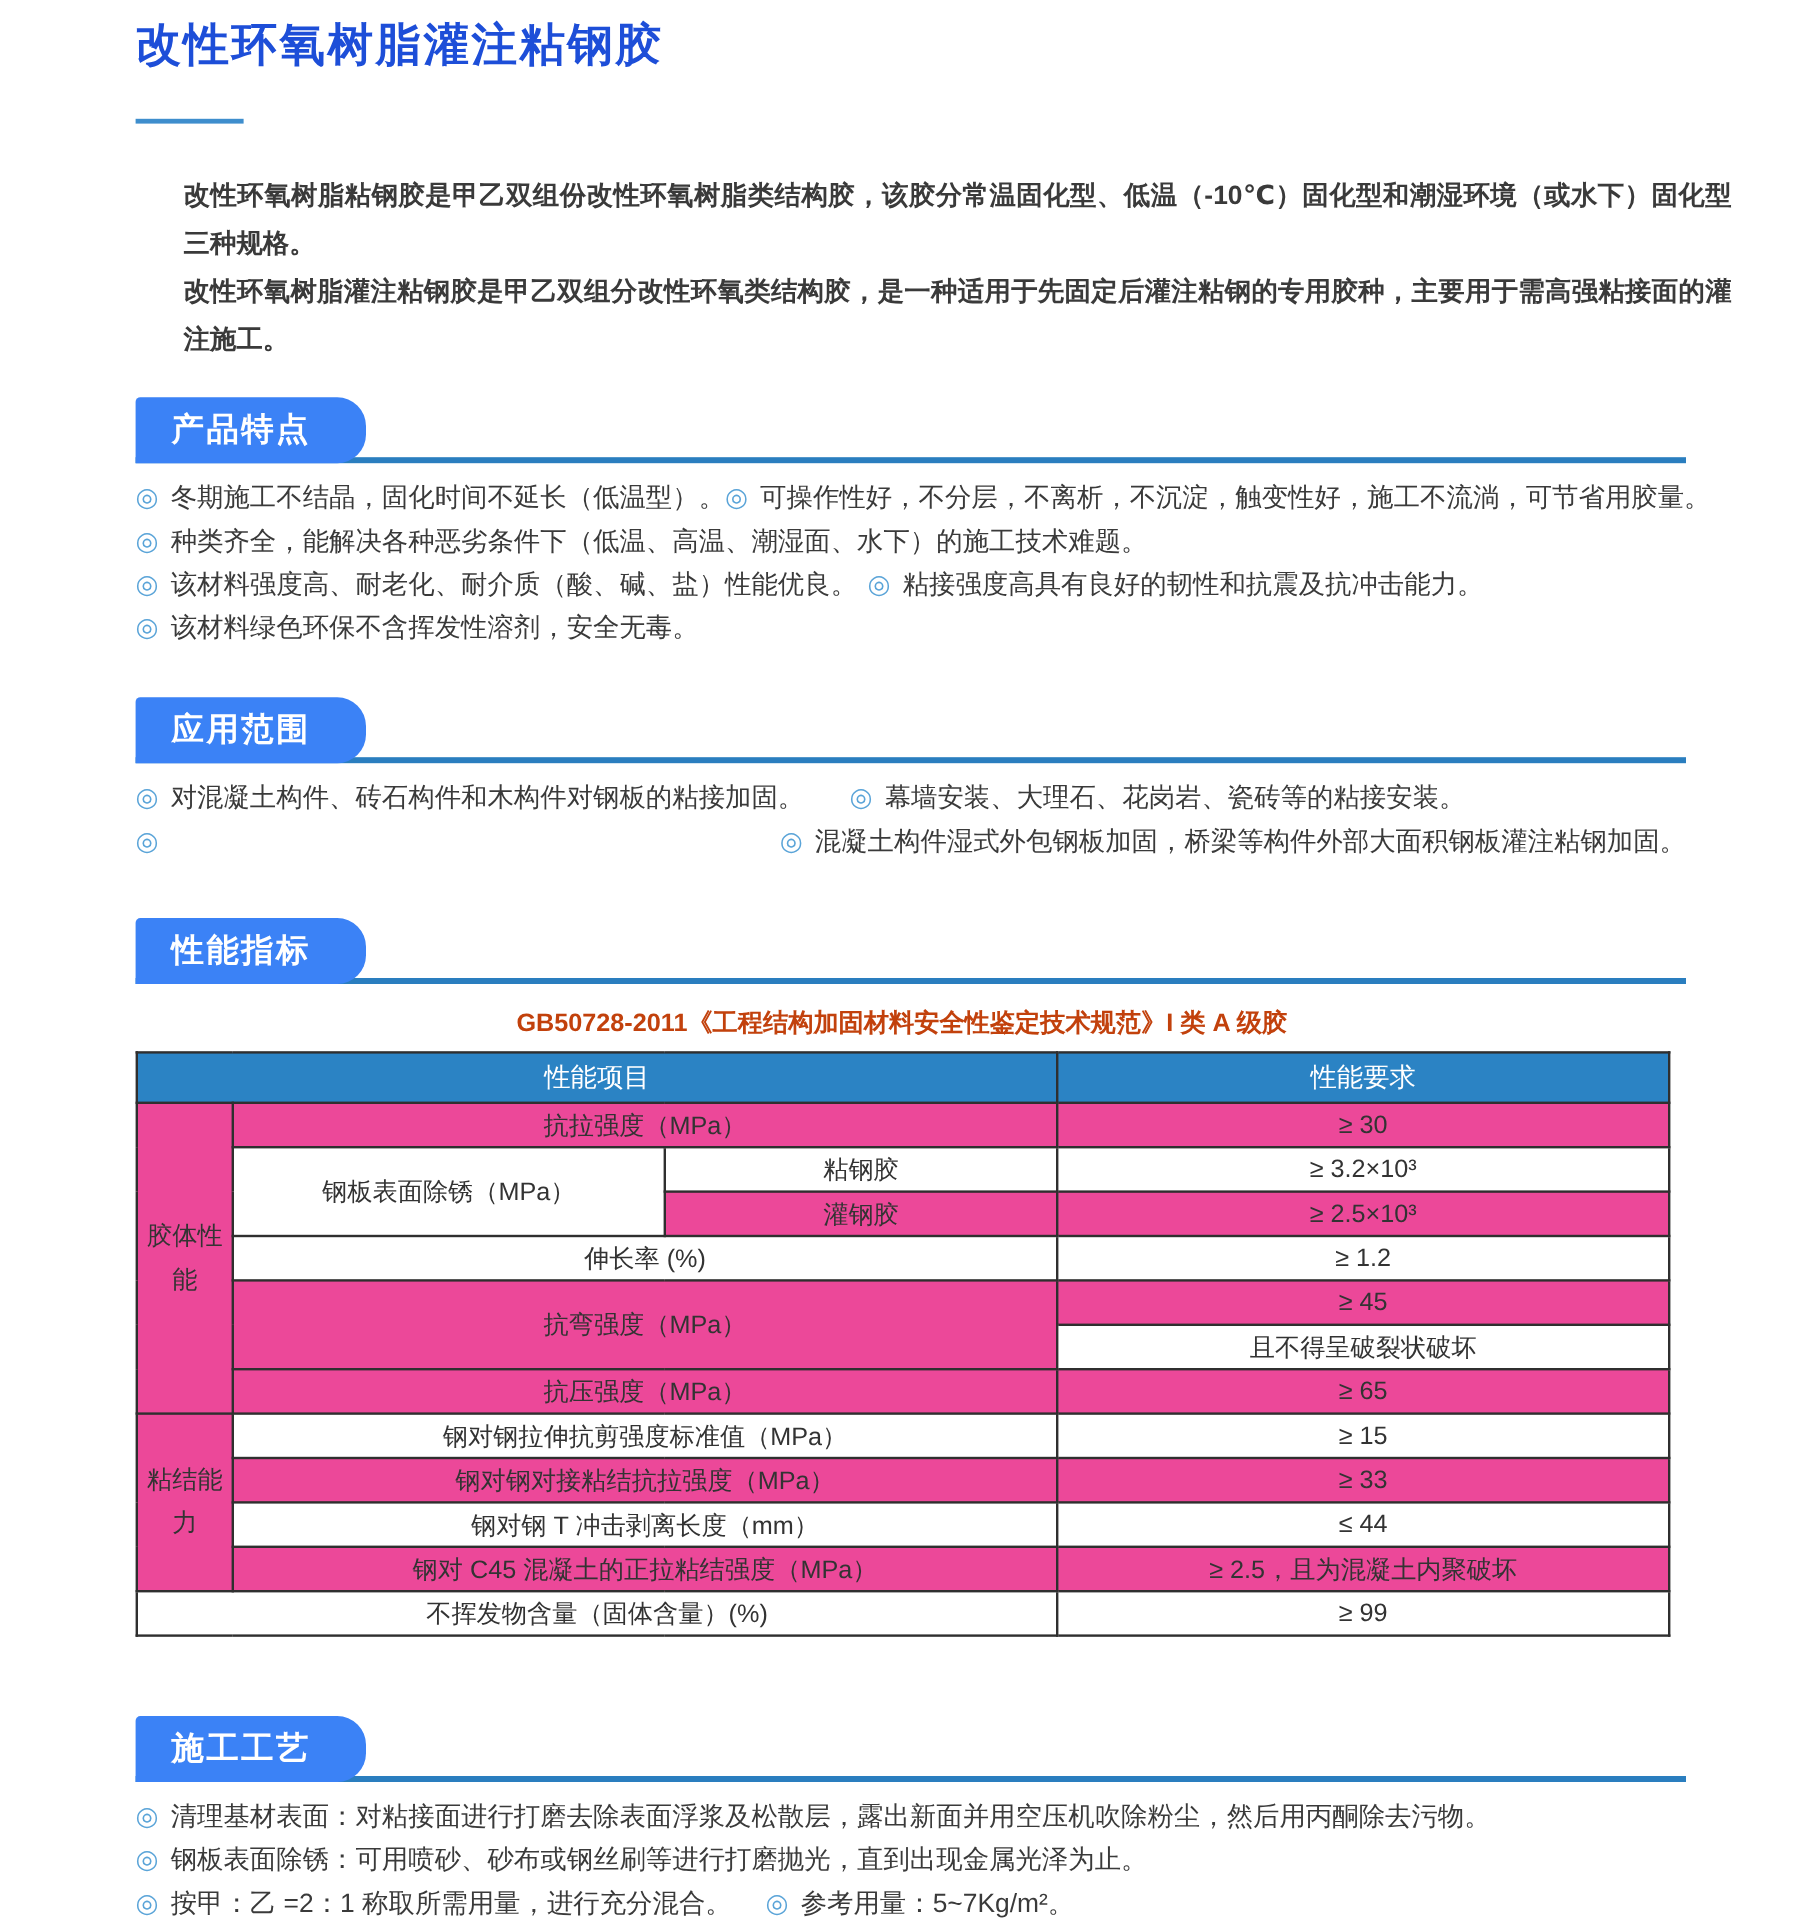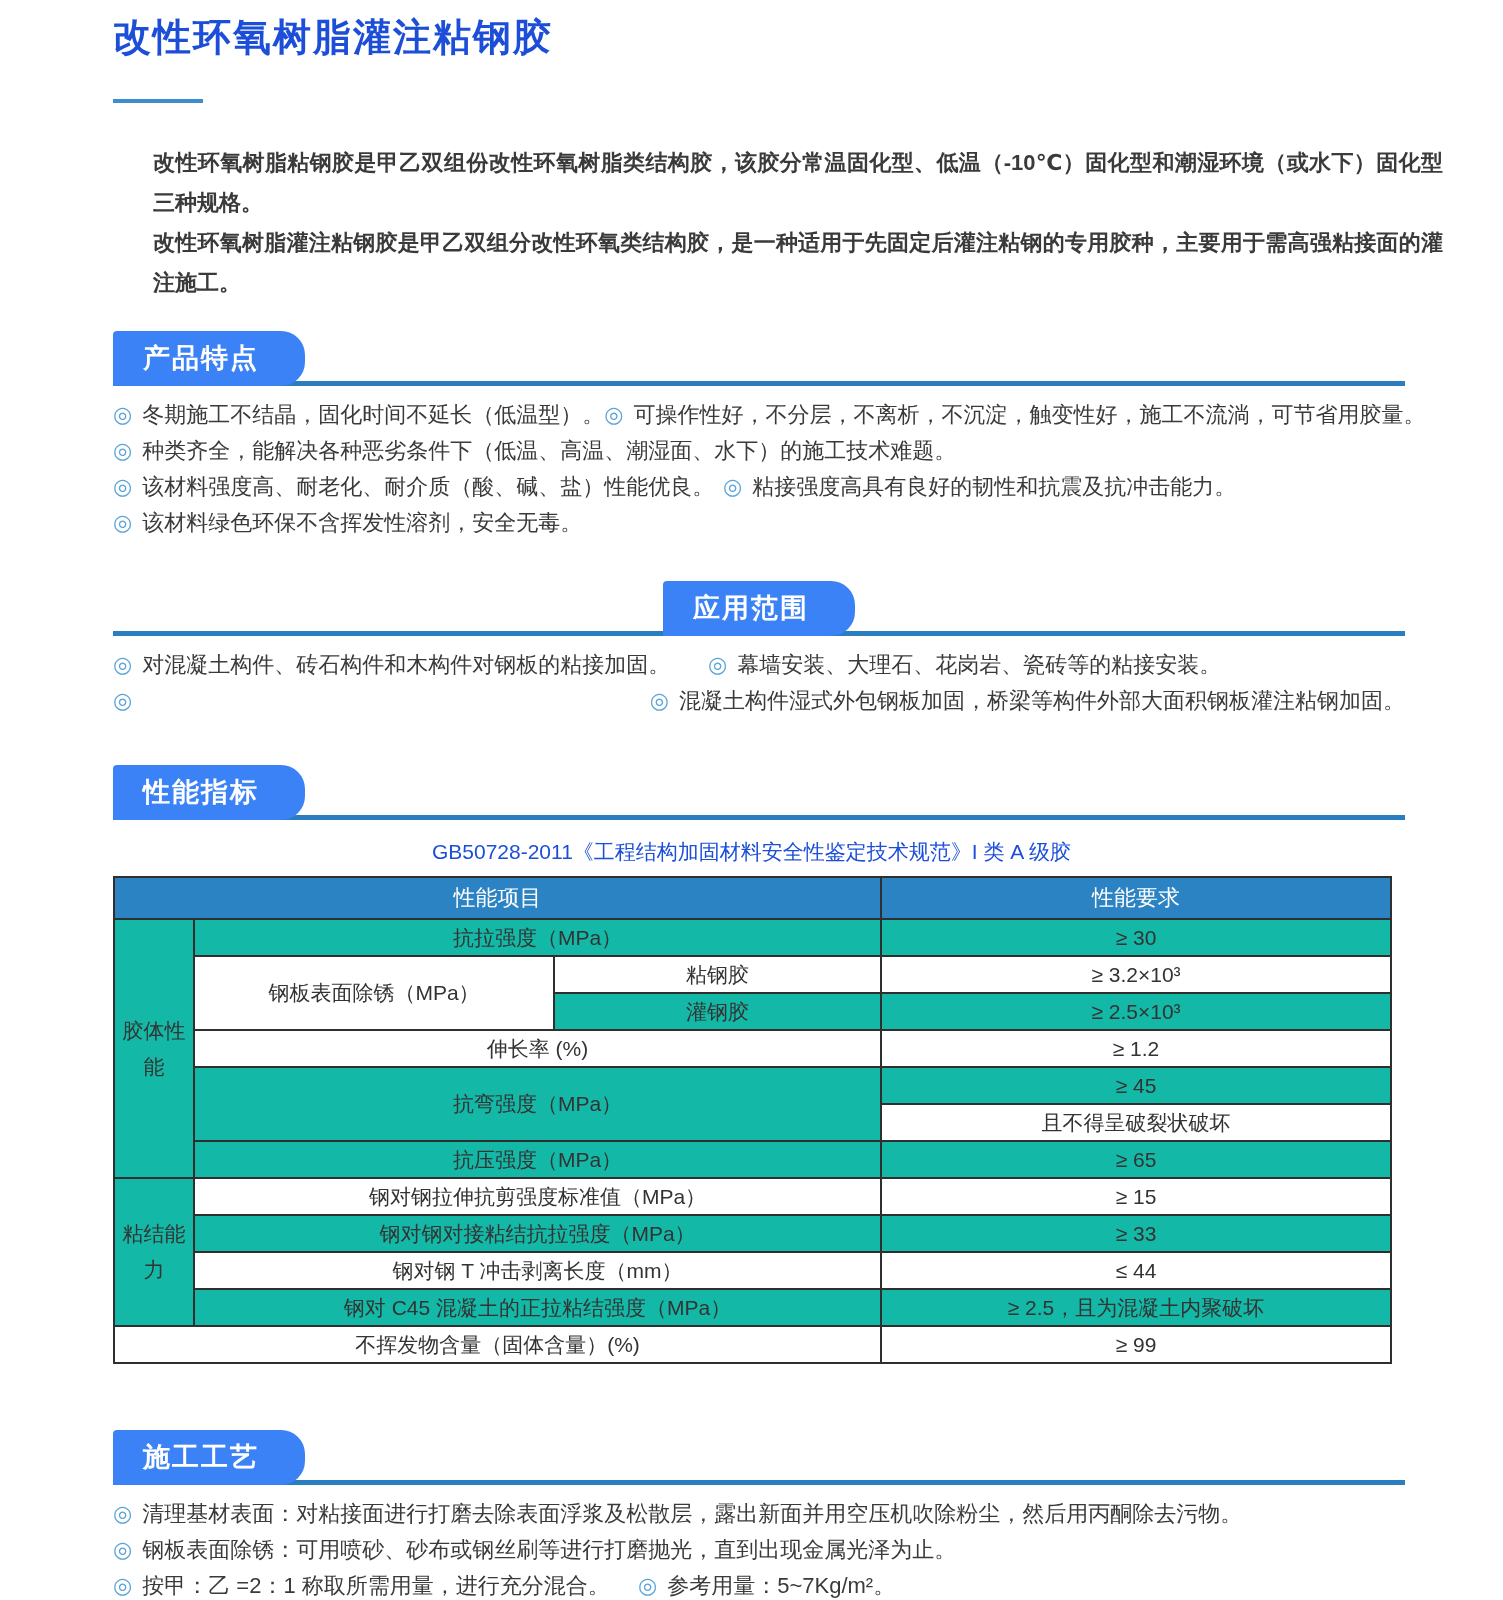--- a/index.html
+++ b/index.html
@@ -22,30 +22,30 @@
   .rule { width: 1292px; height: 5px; background: #2a7ebf; margin-top: -5px; position: relative; z-index: 1; }
 
   
   .bullets { margin-top: 11px; }
   .brow { display: flex; align-items: center; height: 36px; font-size: 22px; color: #3a3a3a; white-space: nowrap; }
   .bitem { display: flex; align-items: center; }
   .bullet { color: #5aa4d8; font-size: 22px; margin-right: 10px; line-height: 1; }
   .w515 { width: 515px; } .w610 { width: 610px; } .w595 { width: 595px; } .w525 { width: 525px; }
 
   
-  .perf-caption { width: 1277px; text-align: center; font-size: 21px; color: #1d4ed8; margin-top: 18px; margin-bottom: 10px; }
+  .perf-caption { width: 1277px; text-align: center; font-size: 21px; color: #c2410c; margin-top: 18px; margin-bottom: 10px; font-weight: bold; }
   table.perf { border-collapse: collapse; width: 1277px; table-layout: fixed; }
   table.perf th, table.perf td { border: 2px solid #2f2f2f; text-align: center; font-size: 21px; color: #333333; height: 37px; padding: 0 6px; font-weight: normal; }
   table.perf thead th { background: #2b83c4; color: #ffffff; font-size: 22px; height: 42px; }
-  td.g { background: #14b8a6; }
+  td.g { background: #ec4899; }
   td.w { background: #ffffff; }
   td.group { width: 80px; line-height: 1.7; padding: 0 14px; }
 
   .mt-features { margin-top: 28px; }
-  .mt-apps { margin-top: 40px; text-align: center; }
+  .mt-apps { margin-top: 40px; }
   .mt-perf { margin-top: 46px; }
   .mt-process { margin-top: 66px; }
 </style>
 </head>
 <body>
 
 <div class="content">
 
   <h1 class="page-title">改性环氧树脂灌注粘钢胶</h1>
   <div class="title-underline"></div>

